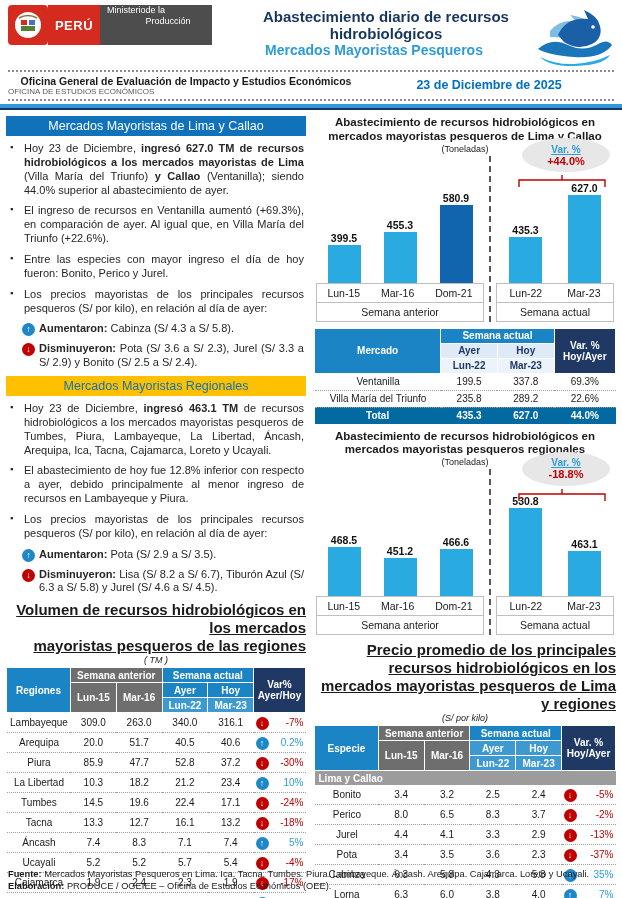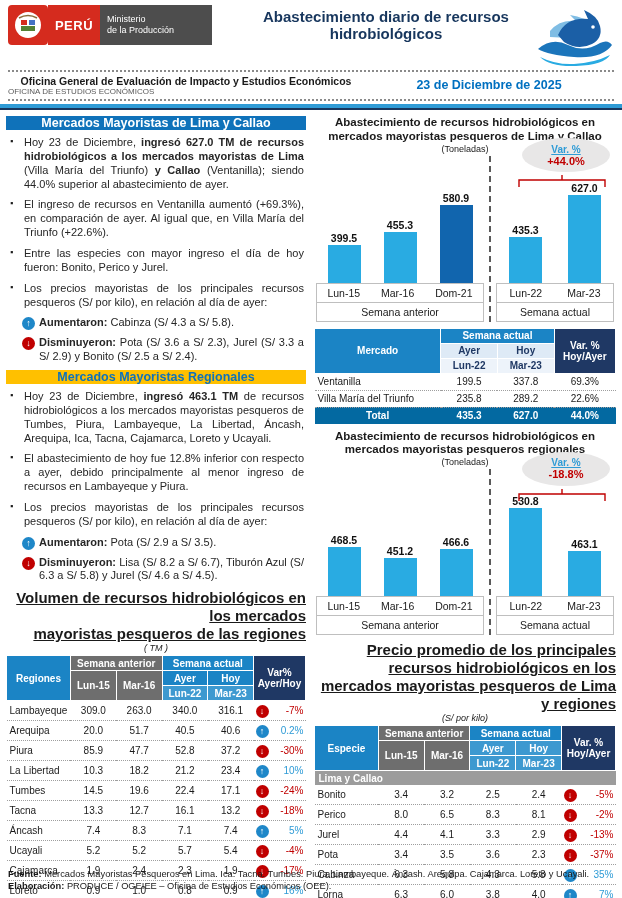--- a/index.html
+++ b/index.html
@@ -6,40 +6,40 @@
   html,body { background:#fff; }
   body { font-family: "Liberation Sans", sans-serif; color:#262626; }
   .page { position:relative; width:622px; height:898px; background:#fff; overflow:hidden; }
 
   
   .hdr { padding:5px 8px 0 8px; }
   .hdr-top { display:flex; align-items:flex-start; }
   .logo-block { display:flex; height:40px; }
   .coat { width:40px; height:40px; background:#D52B1E; border-radius:4px; display:flex; align-items:center; justify-content:center; }
   .peru-box { width:52px; height:40px; background:#D52B1E; color:#fff; font-weight:bold; font-size:13px; display:flex; align-items:center; justify-content:center; letter-spacing:.5px; }
-  .min-box { width:112px; height:40px; background:#4D4D4D; color:#fff; font-size:9px; display:flex; flex-direction:column; justify-content:center; padding-left:7px; line-height:1.2; }
+  .min-box { width:112px; height:40px; background:#4D4D4D; color:#fff; font-size:9px; display:flex; flex-direction:row; justify-content:center; padding-left:7px; line-height:1.2; }
   .titles { flex:1; text-align:center; padding-top:3px; }
   .title1 { color:#17365D; font-weight:bold; font-size:15px;padding-left:24px; }
   .title2 { color:#2E9BD6; font-weight:bold; font-size:14px; }
   .fishlogo { width:78px; height:62px; flex:0 0 78px; }
   .dotline { border-top:2px dotted #8a8a8a; margin:3px 0 2px 0; }
   .hdr-sub { display:flex; align-items:flex-start; padding:1px 8px 0 8px; }
   .office { flex:1; }
   .office1 { font-size:10.5px; font-weight:bold; color:#1a1a1a;text-align:center; }
   .office2 { font-size:8px; color:#595959; }
   .datebox { width:250px; text-align:center; font-size:12.5px; font-weight:bold; color:#0070C0; padding-top:3px; }
   .sep { margin-top:3px; border-top:4px solid #2E9BD6; border-bottom:2px solid #17365D; height:1px; }
 
   
   .cols { display:flex; padding:6px 6px 0 6px; gap:8px; }
   .lcol { width:300px; flex:0 0 300px; }
   .rcol { flex:1; min-width:0; }
 
   
-  .secbar { height:14px; display:flex; align-items:center; justify-content:center; font-weight:bold; font-size:12.5px; margin-bottom:6px; }
+  .secbar { height:20px; display:flex; align-items:center; justify-content:center; font-weight:normal; font-size:12.5px; margin-bottom:6px; }
   .secbar.blue { background:#0F72BA; color:#fff; }
   .secbar.yellow { background:#FFC000; color:#0F72BA; margin-top:6px; }
 
   ul.bul { list-style:none; padding:0 2px 0 4px; }
   ul.bul li { position:relative; padding-left:14px; margin-bottom:7px; font-size:11px; line-height:1.26; text-align:justify; }
   ul.bul li::before { content:"▪"; position:absolute; left:0; top:0; font-size:9px; color:#1a1a1a; }
   .b { font-weight:bold; }
 
   .updown { display:flex; align-items:flex-start; padding:0 2px 0 16px; margin-bottom:6px; font-size:11px; line-height:1.25; text-align:justify; }
   .updown .txt { flex:1; }
@@ -55,21 +55,21 @@
   
   table.tbl { border-collapse:collapse; width:100%; font-size:10px; }
   table.tbl th { font-weight:bold; text-align:center; padding:1.5px 2px; border:1px solid #fff; font-size:10px; }
   .hblue  { background:#1B84C5; color:#fff; }
   .hblue2 { background:#3D99D0; color:#fff; }
   .hgray  { background:#6E6E6E; color:#fff; }
   .hnavy  { background:#1F3864; color:#fff; }
   .hlite  { background:#DEEAF6; color:#1F3864; }
   .hlite2 { background:#EDF3FA; color:#1F3864; }
   table.tbl td { border-bottom:1px dotted #9e9e9e; padding:2.5px 2px; text-align:center; color:#1a1a1a; }
-  table.tbl td.nm { text-align:left; padding-left:3px; }
+  table.tbl td.nm { text-align:center; padding-left:3px; }
   td.varcell { padding:1.5px 3px; }
   .varin { display:flex; align-items:center; justify-content:space-between; }
   .varval.up { color:#2E9BD6; }
   .varval.down { color:#C00000; }
   tr.secrow td { background:#9C9C9C; color:#fff; font-weight:bold; text-align:left; padding:1.5px 4px; border-bottom:none; }
   tr.totrow td { background:#0369a1; color:#fff; font-weight:bold; border-bottom:none; }
   .price-table { border-bottom:2px solid #17365D; }
 
   
   .chart { position:relative; margin-bottom:6px; }
@@ -118,20 +118,21 @@
           </svg>
         </div>
         <div class="peru-box">PERÚ</div>
         <div class="min-box">
           <span>Ministerio</span>
           <span>de la Producción</span>
         </div>
       </div>
       <div class="titles">
         <div class="title1">Abastecimiento diario de recursos hidrobiológicos</div>
+        <div class="title2">Mercados Mayoristas Pesqueros</div>
       </div>
       <div class="fishlogo">
         <svg width="78" height="62" viewBox="0 0 78 62">
           <path d="M14 26 q10 -12 26 -10 l-6 -6 q16 2 20 10 q6 8 -2 14 l-38 -2 z" fill="#7FBDE4"></path>
           <path d="M22 30 q8 -18 30 -16 l-4 -9 q14 6 16 16 q3 12 -8 18 q-14 7 -28 -2 z" fill="#1B5FA6"></path>
           <circle cx="57" cy="22" r="1.8" fill="#fff"></circle>
           <path d="M2 44 q14 -12 30 -4 q16 8 32 -2 q8 -4 12 2 q-10 14 -38 12 q-26 -2 -36 -8 z" fill="#1B75BB"></path>
           <path d="M4 52 q16 8 34 7 q20 -1 36 -9 q-6 10 -34 11 q-26 1 -36 -9 z" fill="#29ABE2"></path>
         </svg>
       </div>
@@ -578,21 +579,21 @@
                   <span class="varval down">-5%</span>
                 </span>
               </td>
             </tr>
 
             <tr>
               <td class="nm">Perico</td>
               <td>8.0</td>
               <td>6.5</td>
               <td>8.3</td>
-              <td>8.1</td>
+              <td>3.7</td>
               <td class="varcell">
                 <span class="varin">
                   <span class="arr down"></span>
                   <span class="varval down">-2%</span>
                 </span>
               </td>
             </tr>
 
             <tr>
               <td class="nm">Jurel</td>

